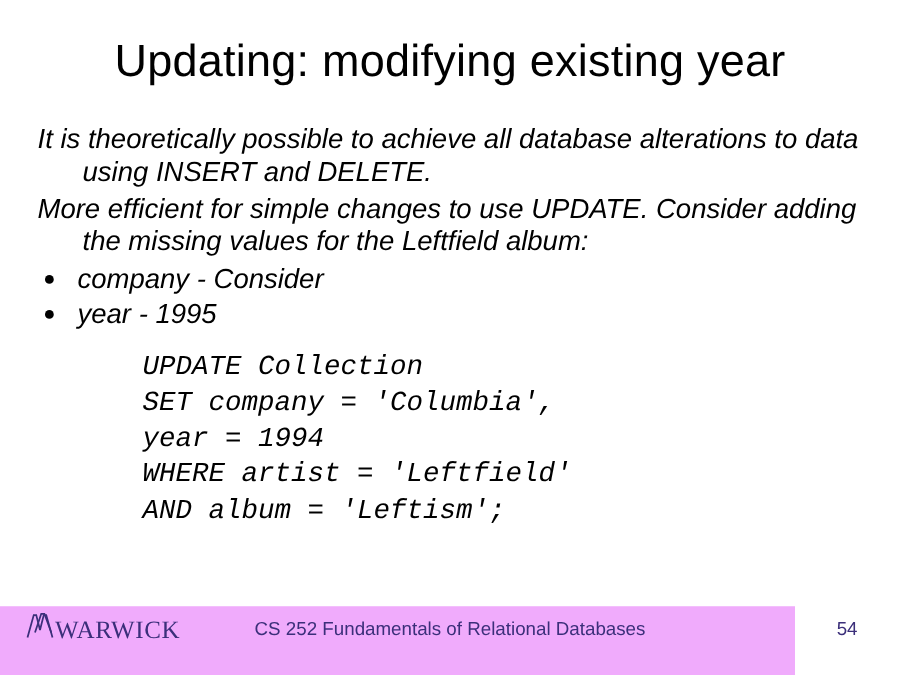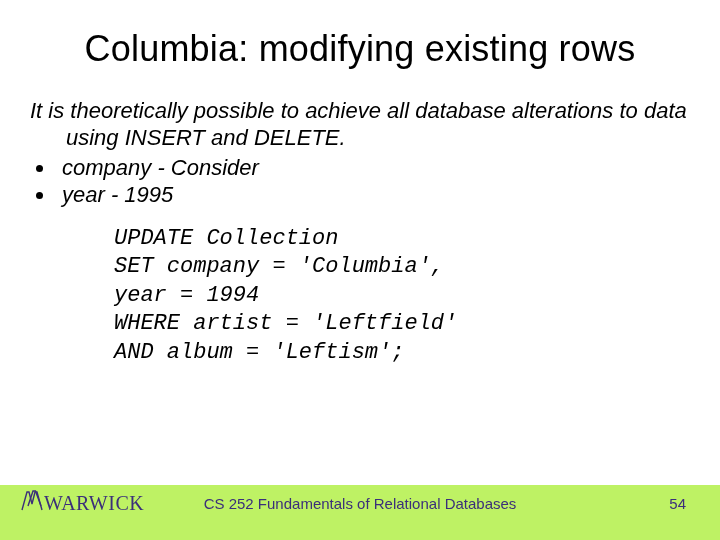--- a/index.html
+++ b/index.html
@@ -53,23 +53,23 @@
     color: #000;
     white-space: pre;
     line-height: 1.3;
     margin-left: 84px;
     margin-top: 16px;
   }
   .footer {
     position: absolute;
     left: 0;
     bottom: 0;
-    width: 720px;
+    width: 636px;
     height: 55px;
-    background: #bef264;
+    background: #f0abfc;
   }
   .footer-band {
     position: absolute;
     left: 0;
     bottom: 12px;
     width: 720px;
     height: 30px;
     display: flex;
     align-items: center;
   }
@@ -97,24 +97,25 @@
     bottom: 16px;
     font-size: 15px;
     color: #3b2f7a;
   }
 </style>
 </head>
 <body>
 
 <div class="slide">
 
-  <h1 class="title">Columbia: modifying existing rows</h1>
+  <h1 class="title">Updating: modifying existing year</h1>
 
   <div class="body-text">
     <p class="para">It is theoretically possible to achieve all database alterations to data using INSERT and DELETE.</p>
+    <p class="para">More efficient for simple changes to use UPDATE. Consider adding the missing values for the Leftfield album:</p>
 
     <ul class="bullets">
       <li>company - Consider</li>
       <li>year - 1995</li>
     </ul>
 
     <div class="code-block">UPDATE Collection
 SET company = 'Columbia',
 year = 1994
 WHERE artist = 'Leftfield'

